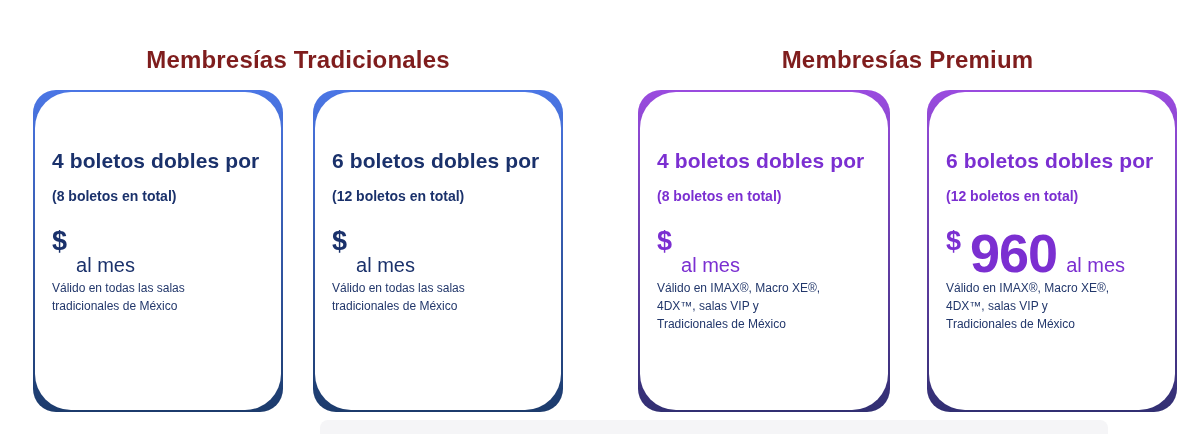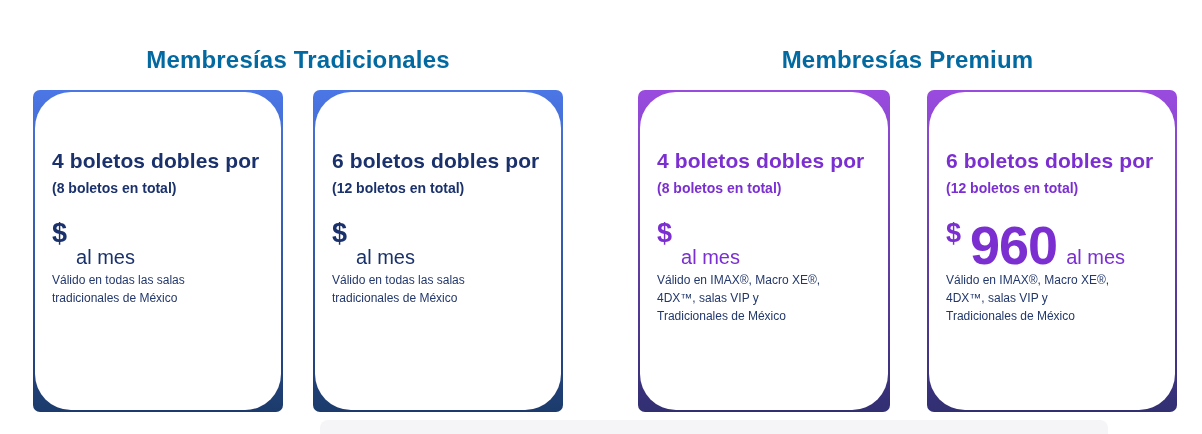--- a/index.html
+++ b/index.html
@@ -9,31 +9,31 @@
     font-family:"Liberation Sans", sans-serif;
     position:relative;
     overflow:hidden;
   }
   .section-title{
     position:absolute;
     top:26px;
     text-align:center;
     font-size:24px;
     font-weight:800;
-    color:#0369a1;
+    color:#7f1d1d;
     letter-spacing:.2px;
   }
   #title-trad{left:33px;width:530px;}
   #title-prem{left:638px;width:539px;}
 
   .card{
     position:absolute;
     top:90px;
     width:250px;height:322px;
-    border-radius:7px;
+    border-radius:23px;
     padding:2px;
     box-sizing:border-box;
   }
   .card.trad{background:linear-gradient(180deg,#4B76E5 0%,#1C3B6C 100%);}
   .card.prem{background:linear-gradient(180deg,#9A4BDF 0%,#312F72 100%);}
   #card-1{left:33px;}
   #card-2{left:313px;}
   #card-3{left:638px;width:252px;}
   #card-4{left:927px;}
 
@@ -48,21 +48,21 @@
     font-size:21px;
     font-weight:800;
     line-height:1.1;
     letter-spacing:.1px;
   }
   .trad .card-title{color:#1A316B;}
   .prem .card-title{color:#7B2FD1;}
   .card-subtitle{
     font-size:14px;
     font-weight:700;
-    margin-top:8px;
+    margin-top:16px;
   }
   .trad .card-subtitle{color:#1A316B;}
   .prem .card-subtitle{color:#7B2FD1;}
 
   .price-row{
     margin-top:21px;
     display:flex;
     align-items:flex-end;
     height:54px;
   }

